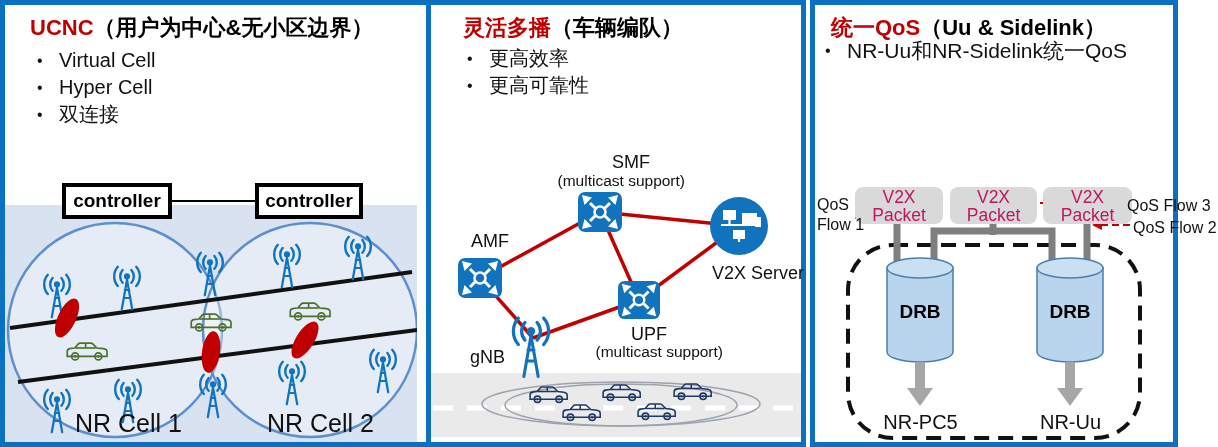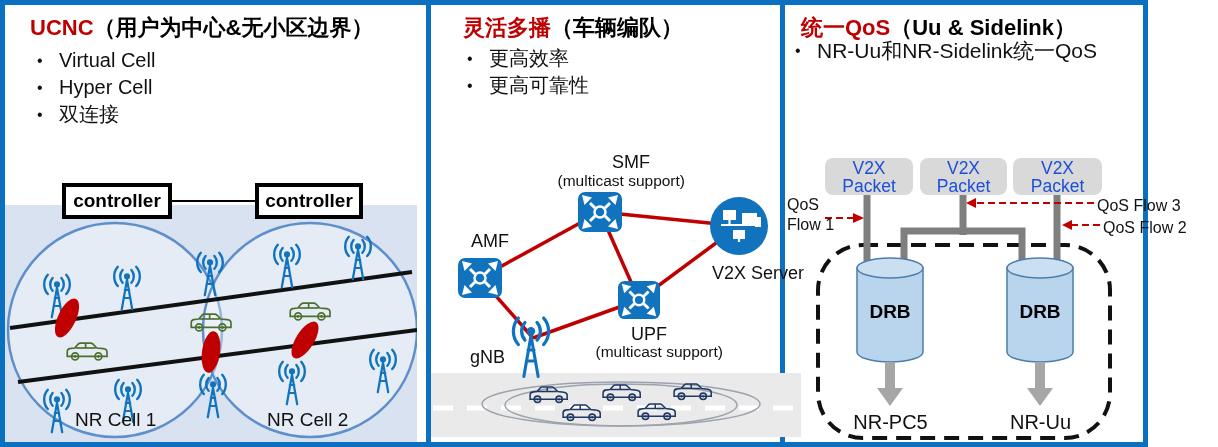--- a/index.html
+++ b/index.html
@@ -1,40 +1,40 @@
 <!DOCTYPE html>
 <html><head>
 <meta charset="utf-8">
 <style>
   html,body{margin:0;padding:0;background:#fff;}
   .stage{position:relative;width:1218px;height:447px;background:#fff;overflow:hidden;
          font-family:"Liberation Sans","DejaVu Sans",sans-serif;color:#1a1a1a;}
   .panel{position:absolute;top:0;height:447px;background:#fff;border:5px solid #0C70C0;box-sizing:border-box;}
   #panel-ucnc{left:0;width:464px;}
   #panel-multicast{left:426px;width:380px;padding-left:32px;}
-  #panel-qos{left:780px;width:368px;}
+  #panel-qos{left:810px;width:368px;}
   .abs{position:absolute;}
   .ptitle{position:absolute;font-size:22px;font-weight:bold;white-space:nowrap;color:#000;}
   .ptitle .accent{color:#C00000;}
   .bullets{position:absolute;}
   .brow{display:flex;align-items:flex-start;line-height:27px;font-size:20px;color:#111;}
   .bdot{width:22px;flex:0 0 22px;font-size:16px;line-height:27px;}
   .cellbg{position:absolute;left:0;top:200px;width:412px;height:237px;background:#D8E2F0;}
   .ctrl{position:absolute;background:#fff;border:4px solid #000;box-sizing:border-box;display:flex;
         align-items:center;justify-content:center;font-size:19px;color:#000;z-index:4;font-weight:bold;}
-  .celllabel{position:absolute;font-size:19px;color:#111;z-index:4;white-space:nowrap;}
+  .celllabel{position:absolute;font-size:25px;color:#111;z-index:4;white-space:nowrap;}
   .arc{fill:none;stroke:currentColor;stroke-width:3;stroke-linecap:round;}
   .mast{fill:none;stroke:currentColor;stroke-width:2.8;stroke-linecap:round;}
   .carline{fill:none;stroke:currentColor;stroke-width:2.2;}
   .nf{position:absolute;z-index:3;}
   .nodelabel{position:absolute;font-size:18px;color:#111;z-index:4;white-space:nowrap;}
   .nodesub{position:absolute;font-size:15.5px;color:#111;z-index:4;white-space:nowrap;}
   .center{text-align:right;}
   .packet{position:absolute;background:#D9D9D9;border-radius:8px;text-align:center;
-          font-size:17.5px;line-height:18px;padding-top:1px;color:#1d4ed8;z-index:3;box-sizing:border-box;height:37px;}
+          font-size:17.5px;line-height:18px;padding-top:1px;color:#be185d;z-index:3;box-sizing:border-box;height:37px;margin-top:29px;}
   .flowlabel{position:absolute;font-size:16px;color:#111;line-height:20px;z-index:4;white-space:nowrap;}
   .drb{position:absolute;width:66px;text-align:center;font-size:19px;font-weight:600;color:#000;z-index:4;}
   .iface{position:absolute;width:85px;text-align:center;font-size:20px;color:#111;z-index:4;white-space:nowrap;}
 </style>
 </head>
 <body>
 
 <svg width="0" height="0" style="position:absolute" aria-hidden="true">
   <defs>
     <g id="antenna">

